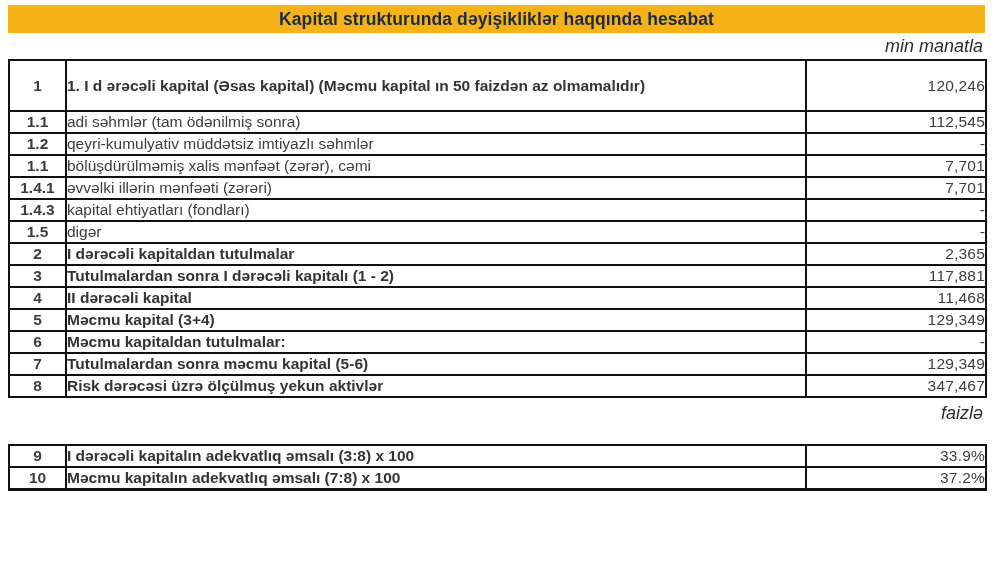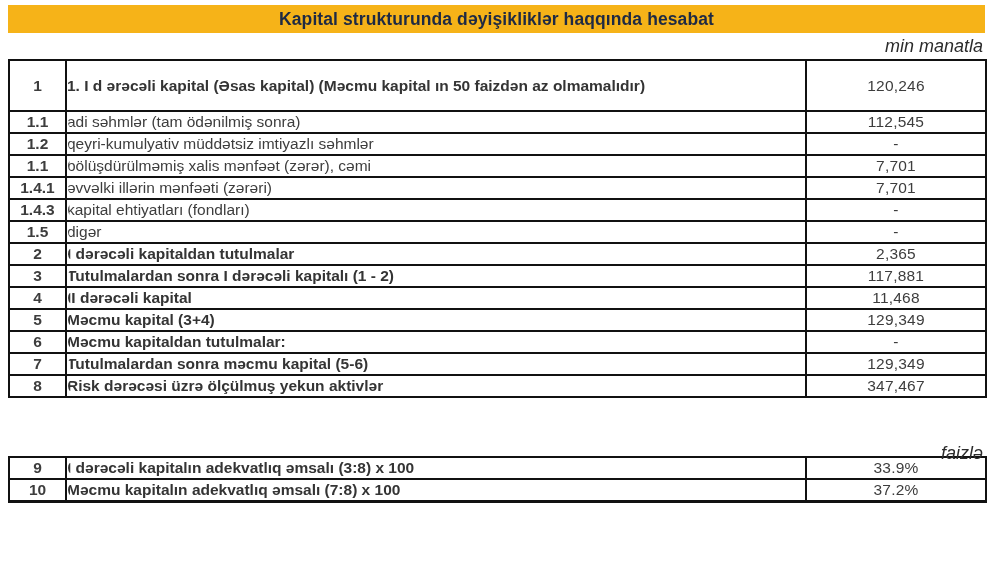--- a/index.html
+++ b/index.html
@@ -19,38 +19,38 @@
   }
   .titlebar span{
     font-size:17.5px;font-weight:bold;color:var(--header-text);letter-spacing:.1px;
   }
 
   .unit-note{
     width:977px;height:26px;line-height:26px;
     text-align:right;font-style:italic;font-size:18px;color:#2B2B2B;
     padding-right:2px;
   }
-  .unit-note-2{height:18px;line-height:30px;margin-top:40px;}
+  .unit-note-2{height:46px;line-height:30px;}
 
   table.fin-table{
     border-collapse:collapse;table-layout:fixed;width:977px;
   }
   table.fin-table td{
     border:2px solid var(--border-c);
     font-size:15.5px;color:var(--text-c);
     height:22px;padding:0;line-height:1.25;
     overflow:hidden;white-space:normal;
   }
   col.c-no{width:57px;}
   col.c-label{width:740px;}
   col.c-value{width:180px;}
 
   td.no{text-align:center;font-weight:bold;font-size:15px;color:#333;}
-  td.label{padding-left:7px;text-align:left;border-radius:21px;}
-  td.value{text-align:center;padding-right:13px;font-size:17px;letter-spacing:.2px;}
+  td.label{padding-left:7px;text-align:left;}
+  td.value{text-align:right;padding-right:13px;font-size:17px;letter-spacing:.2px;}
 
   tr.bold td.label{font-weight:bold;color:#343434;}
   tr.tall td{height:51px;}
   tr.tall td.label .wrap{display:inline-block;max-width:620px;line-height:1.5;}
 
   table.ratio{border-bottom:3px solid var(--border-c);}
 </style>
 </head>
 <body>
 

